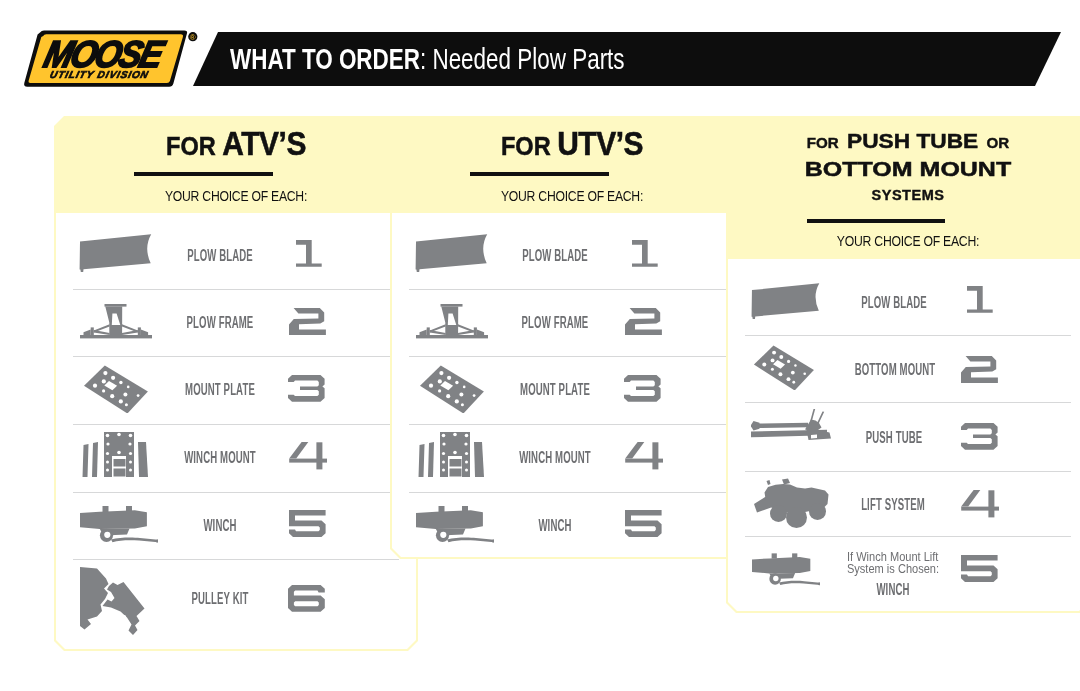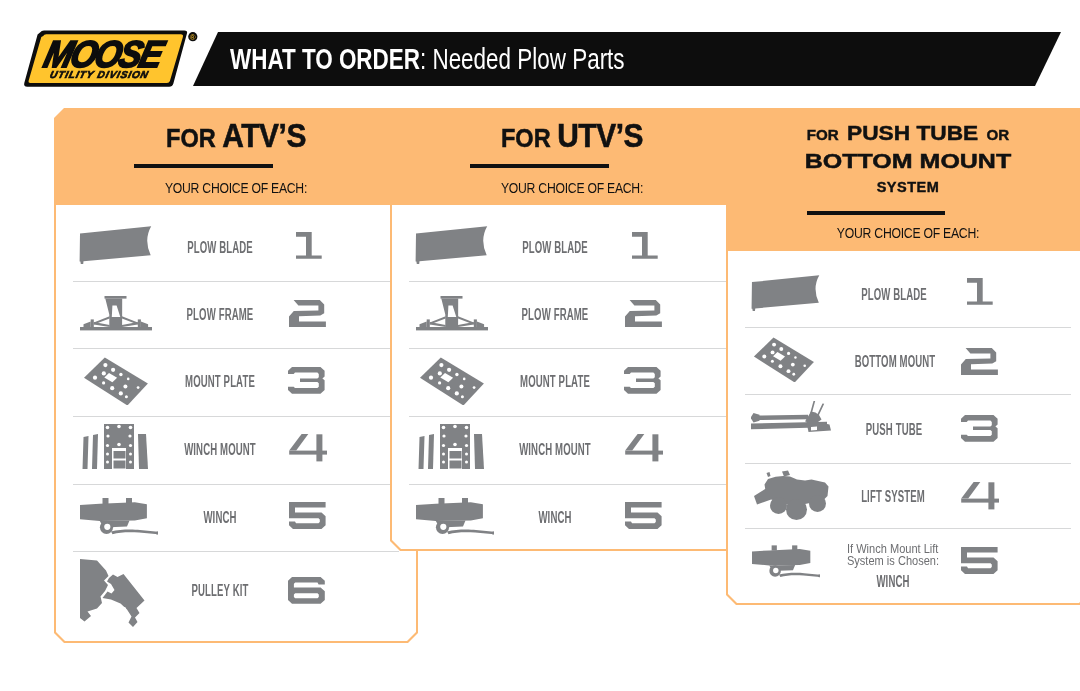--- a/index.html
+++ b/index.html
@@ -3,21 +3,21 @@
 <meta charset="utf-8">
 <style>
   html,body{margin:0;padding:0;}
   body{width:1080px;height:691px;position:relative;background:#fff;
        font-family:"Liberation Sans",sans-serif;overflow:hidden;}
   .abs{position:absolute;}
   #bar{position:absolute;left:193px;top:32px;width:868px;height:54px;background:#0d0d0d;
        clip-path:polygon(25px 0,100% 0,calc(100% - 26px) 100%,0 100%);}
   #bartext{position:absolute;left:230px;top:32px;height:54px;line-height:54px;
        color:#fff;font-size:29px;white-space:nowrap;transform:scaleX(.774);transform-origin:0 50%;}
-  .card{position:absolute;top:108px;width:364px;background:#fdba74;
+  .card{position:absolute;top:116px;width:364px;background:#fef9c3;
         clip-path:polygon(10px 0,calc(100% - 10px) 0,100% 10px,100% calc(100% - 10px),calc(100% - 10px) 100%,10px 100%,0 calc(100% - 10px),0 10px);}
   .cbody{position:absolute;left:2px;right:2px;bottom:2px;background:#fff;
         clip-path:polygon(0 0,100% 0,100% calc(100% - 9px),calc(100% - 9px) 100%,9px 100%,0 calc(100% - 9px));}
   .htext{position:absolute;left:0;width:100%;text-align:center;white-space:nowrap;color:#111;
         transform:scaleX(.906);line-height:1;}
   .h3line{position:absolute;left:0;width:100%;text-align:center;white-space:nowrap;color:#111;
         transform:scaleX(.9);line-height:1;}
   .hline{position:absolute;background:#111;}
   .choice{position:absolute;left:0;width:100%;text-align:center;color:#111;font-size:15px;line-height:15px;
         transform:scaleX(.813);letter-spacing:-.3px;}
@@ -272,21 +272,21 @@
     <div class="lbl" style="left:165px;top:408px">WINCH</div>
     <svg class="num" style="left:253.5px;top:408px" viewBox="0 0 38 28">
       <use href="#d5"></use>
     </svg>
   </div>
 
   <div class="card" id="card3" style="left:726px;height:497px">
     <div class="cbody" style="top:143px"></div>
     <div class="h3line" style="top:14px;font-size:21px;transform:scaleX(1.08)"><span class="fs3">FOR&nbsp;&nbsp;</span><span class="fs4">PUSH TUBE</span><span class="fs3">&nbsp;&nbsp;OR</span></div>
     <div class="h3line" style="top:42px;font-size:21px;transform:scaleX(1.19)"><span class="fs4">BOTTOM MOUNT</span></div>
-    <div class="h3line" style="top:71.5px;font-size:14.5px;transform:scaleX(1)"><span class="fs5">SYSTEM</span></div>
+    <div class="h3line" style="top:71.5px;font-size:14.5px;transform:scaleX(1)"><span class="fs5">SYSTEMS</span></div>
     <div class="hline" style="left:81px;width:138px;top:103px;height:4px"></div>
     <div class="choice" style="top:118px;font-size:14.3px;transform:scaleX(.855)">YOUR CHOICE OF EACH:</div>
 
     <svg class="ic" style="left:25px;top:167px" width="70" height="36" viewBox="0 0 74 38">
       <use href="#sym-blade"></use>
     </svg>
     <div class="lbl" style="left:168px;top:185px">PLOW BLADE</div>
     <svg class="num" style="left:254px;top:184px" viewBox="0 0 38 28">
       <use href="#d1"></use>
     </svg>

